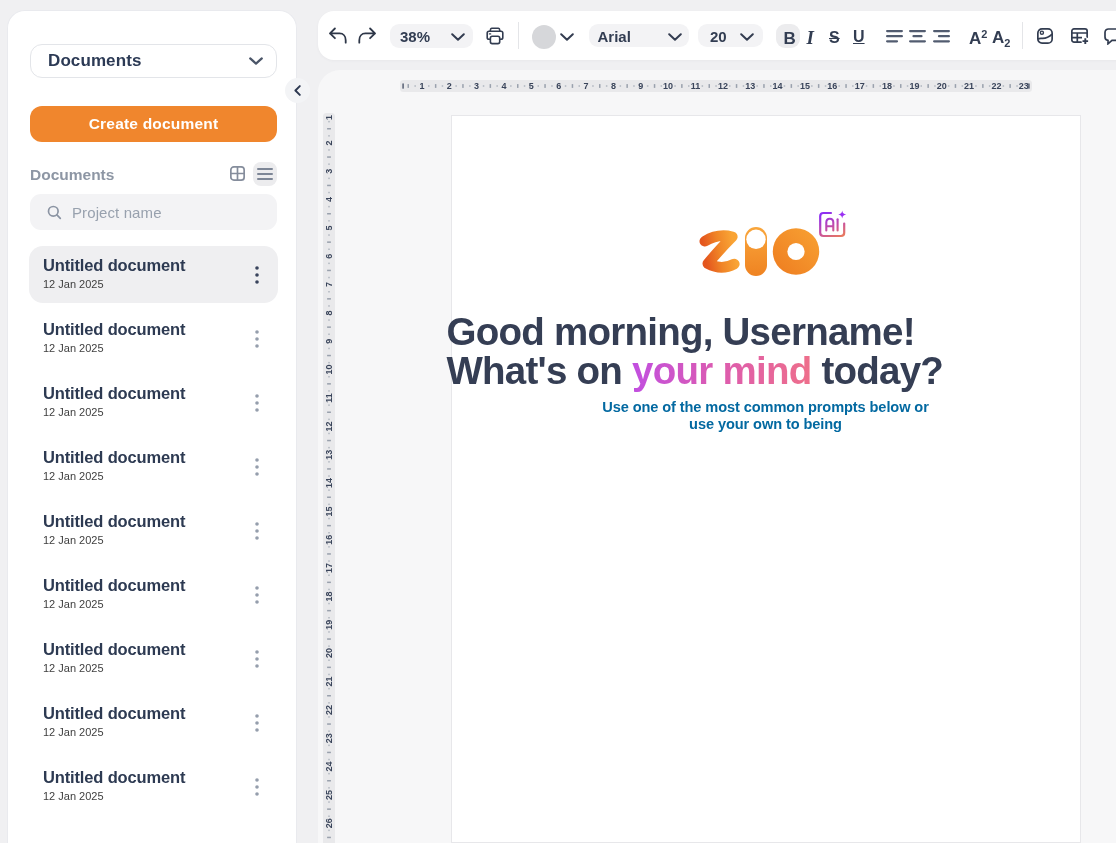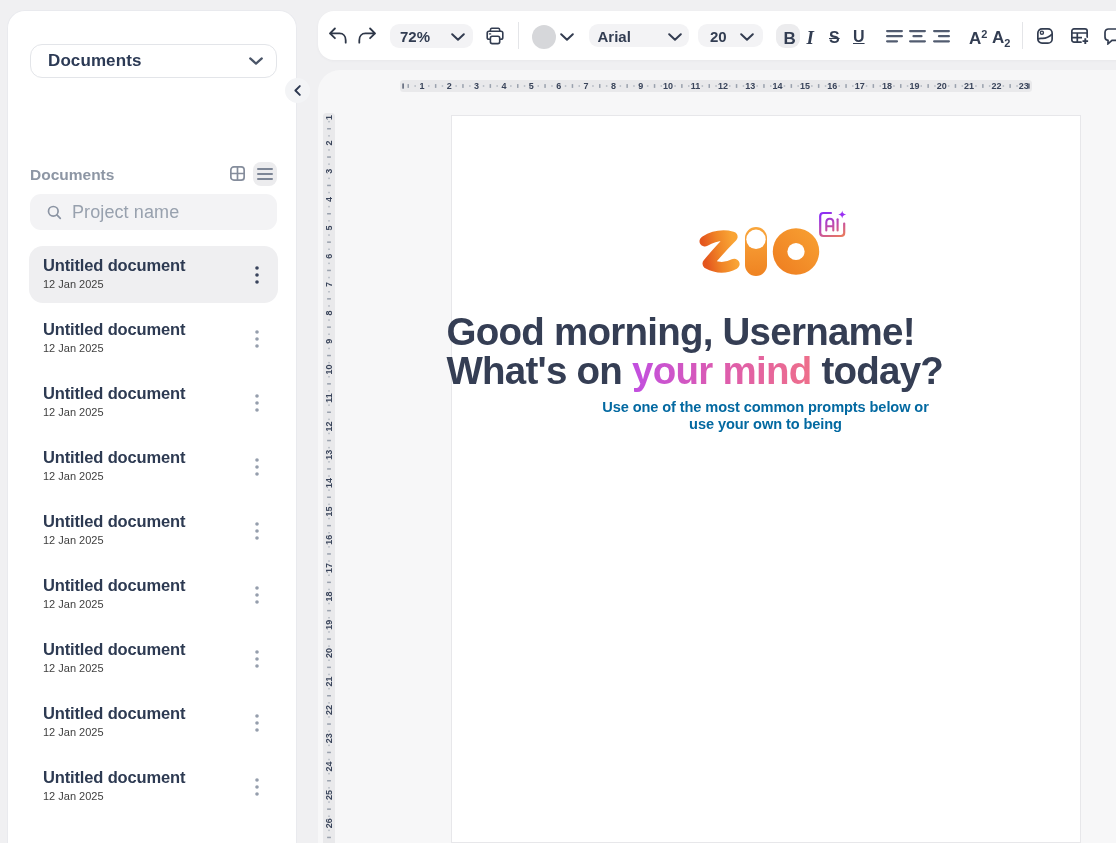--- a/index.html
+++ b/index.html
@@ -6,21 +6,21 @@
 .abs{position:absolute}
 .sidebar{position:absolute;left:7px;top:10px;width:290px;height:833px;background:#fff;border:1px solid #e9eaee;border-radius:18px 18px 0 0;border-bottom:none}
 .select{position:absolute;left:22px;top:33px;width:247px;height:34px;border:1px solid #e3e5e9;border-radius:12px;background:#fff;display:flex;align-items:center;padding:0 13px 0 17px}
 .select span{font-size:17px;font-weight:bold;color:#2c3a55;letter-spacing:.1px;flex:1}
 .create{position:absolute;left:22px;top:95px;width:247px;height:36px;border-radius:12px;background:#f0862d;color:#fff;font-size:15.5px;font-weight:bold;letter-spacing:.2px;display:flex;align-items:center;justify-content:center;font-family:"Liberation Sans",sans-serif}
 .lblrow{position:absolute;left:22px;top:151px;width:247px;height:24px}
 .lbl{position:absolute;left:0;top:4px;font-size:15.5px;font-weight:bold;color:#8d96a4}
 .gridic{position:absolute;left:200px;top:4px}
 .listbtn{position:absolute;left:223px;top:0;width:24px;height:24px;background:#ececee;border-radius:8px;display:flex;align-items:center;justify-content:center}
 .search{position:absolute;left:22px;top:183px;width:247px;height:36px;background:#f3f3f5;border-radius:11px;display:flex;align-items:center;padding-left:17px}
-.search span{font-size:18px;color:#98a1ae;margin-left:10px;letter-spacing:.1px}
+.search span{font-size:15px;color:#98a1ae;margin-left:10px;letter-spacing:.1px}
 .item{position:absolute;left:21px;width:249px;height:57px;border-radius:14px}
 .item.active{background:#efeff1}
 .it{position:absolute;left:14px;top:10px;font-size:16.5px;font-weight:bold;color:#2d3a52;letter-spacing:-.15px}
 .id{position:absolute;left:14px;top:32px;font-size:11px;color:#404040}
 .dots{position:absolute;right:18px;top:18.5px}
 .collapse{position:absolute;left:285px;top:78px;width:25px;height:25px;border-radius:50%;background:#f3f4f6;display:flex;align-items:center;justify-content:center}
 .toolbar{position:absolute;left:318px;top:11px;width:812px;height:49px;background:#fff;border-radius:16px;box-shadow:0 1px 3px rgba(40,50,70,.04)}
 .editor{position:absolute;left:318px;top:70px;width:798px;height:773px;background:#f7f7f8;border-radius:22px 0 0 0}
 .page{position:absolute;left:450.5px;top:115px;width:630px;height:728px;background:#fff;border:1px solid #e7e7ea}
 .tbtxt{position:absolute;color:#323d52;font-weight:bold}
@@ -234,20 +234,21 @@
     <text x="0" y="0" transform="translate(9.3 710.2) rotate(-90)" font-size="9" font-weight="bold" fill="#3a455b" text-anchor="middle">26</text>
   </svg>
 <div class="page"></div>
 <div class="sidebar">
   <div class="select">
       <span>Documents</span>
       <svg class="" width="14" height="8" viewBox="0 0 14 8" fill="none">
         <path d="M1.2 1.4 L7.0 6.6 L12.8 1.4" stroke="#4a5568" stroke-width="2.2" stroke-linecap="round" stroke-linejoin="round"></path>
       </svg>
     </div>
+  <div class="create">Create document</div>
   <div class="lblrow">
     <div class="lbl">Documents</div>
     <svg class="gridic" width="15" height="15" viewBox="0 0 15 15" fill="none">
         <rect x="0.85" y="0.85" width="13.3" height="13.3" rx="3" stroke="#858d9c" stroke-width="1.7"></rect>
         <path d="M7.5 1 V14 M1 7.5 H14" stroke="#858d9c" stroke-width="1.7"></path>
       </svg>
     <div class="listbtn">
         <svg width="16" height="12" viewBox="0 0 16 12" fill="none">
           <path d="M1 1.1 H15 M1 6 H15 M1 10.9 H15" stroke="#7d8696" stroke-width="2" stroke-linecap="round"></path>
         </svg>
@@ -348,21 +349,21 @@
     </svg>
   </div>
 <div class="toolbar"></div>
 <svg class="abs" style="left:329px;top:27px" width="18" height="17" viewBox="0 0 18 17" fill="none">
     <path d="M1 6.4 L5.9 1.5 M1 6.4 L5.9 11.2 M1 6.4 H10.6 C14.2 6.4 16.7 9.3 16.7 13.2 L16.7 15.7" stroke="#2e3748" stroke-width="1.8" stroke-linecap="round" stroke-linejoin="round"></path>
   </svg>
 <svg class="abs" style="left:358px;top:27px" width="18" height="17" viewBox="0 0 18 17" fill="none">
     <path d="M17 6.4 L12.1 1.5 M17 6.4 L12.1 11.2 M17 6.4 H7.4 C3.8 6.4 1.3 9.3 1.3 13.2 L1.3 15.7" stroke="#2e3748" stroke-width="1.8" stroke-linecap="round" stroke-linejoin="round"></path>
   </svg>
 <div class="sel" style="left:390px;top:24px;width:83px;height:24px"></div>
-<div class="tbtxt" style="left:400px;top:28px;font-size:15px">72%</div>
+<div class="tbtxt" style="left:400px;top:28px;font-size:15px">38%</div>
 <svg class="abs" style="left:451px;top:33px" width="14" height="8" viewBox="0 0 14 8" fill="none">
     <path d="M1.2 1.3 L7 6.7 L12.8 1.3" stroke="#333c50" stroke-width="2" stroke-linecap="round" stroke-linejoin="round"></path>
   </svg>
 <svg class="abs" style="left:486px;top:27px" width="18" height="18" viewBox="0 0 18 18" fill="none">
  <path d="M4.2 4.3 L4.6 2.2 C4.7 1.6 5.1 1.2 5.7 1.2 H12.4 C13 1.2 13.4 1.6 13.5 2.2 L13.9 4.3" stroke="#323c50" stroke-width="1.6"></path>
  <rect x="1.2" y="4.3" width="15.6" height="8" rx="1.8" stroke="#323c50" stroke-width="1.6"></rect>
  <rect x="4.4" y="9.2" width="9.3" height="7.4" rx="1.8" fill="#fff" stroke="#323c50" stroke-width="1.6"></rect>
  <path d="M3.4 6.9 H4.6" stroke="#323c50" stroke-width="1.4" stroke-linecap="round"></path>
 </svg>
 <div class="abs" style="left:517.5px;top:22px;width:1px;height:27px;background:#e4e5e8"></div>

